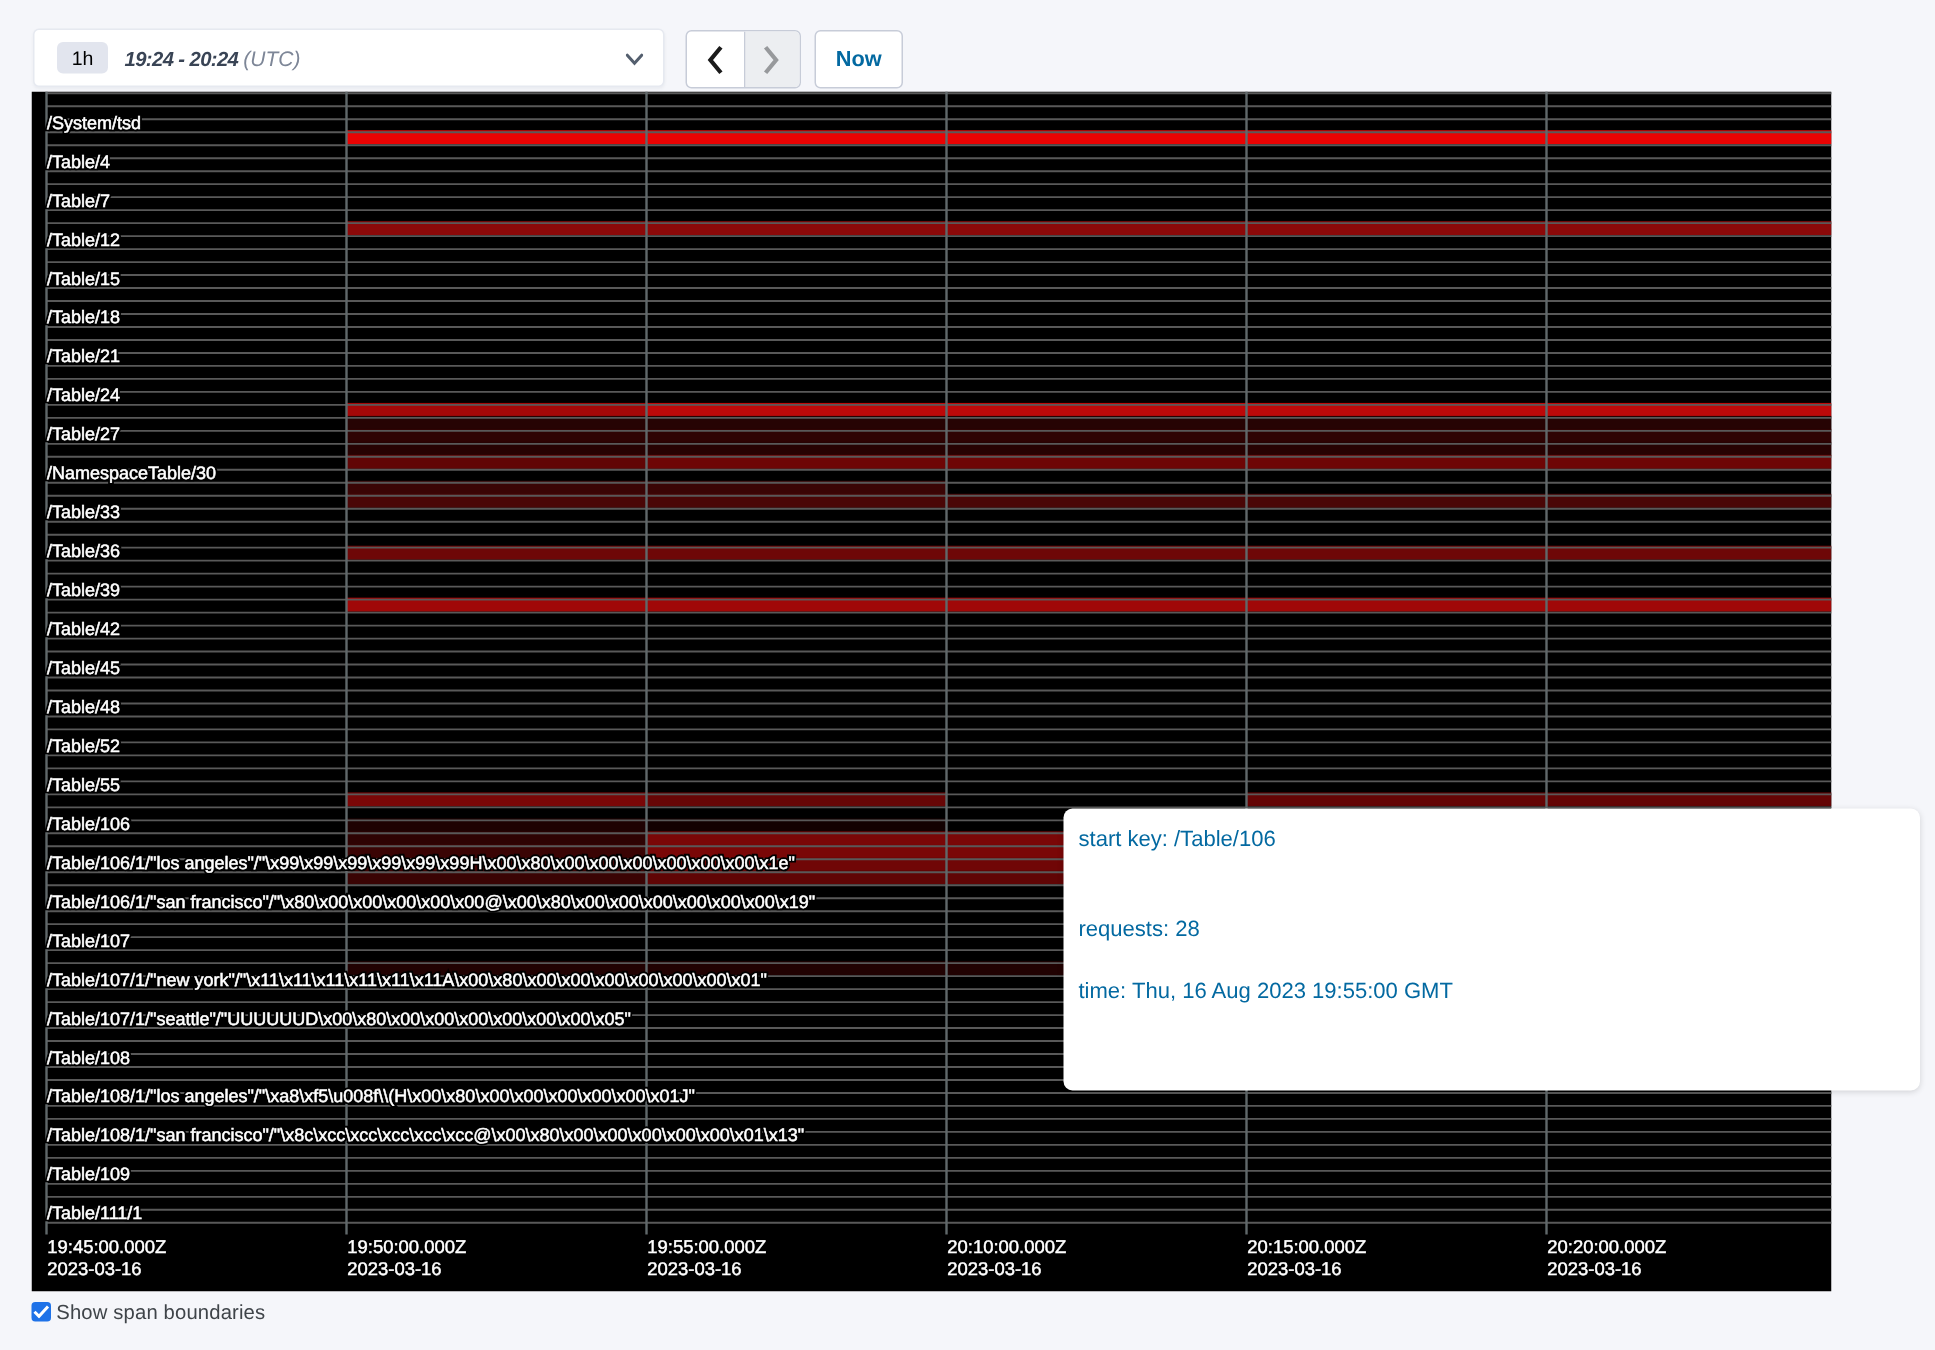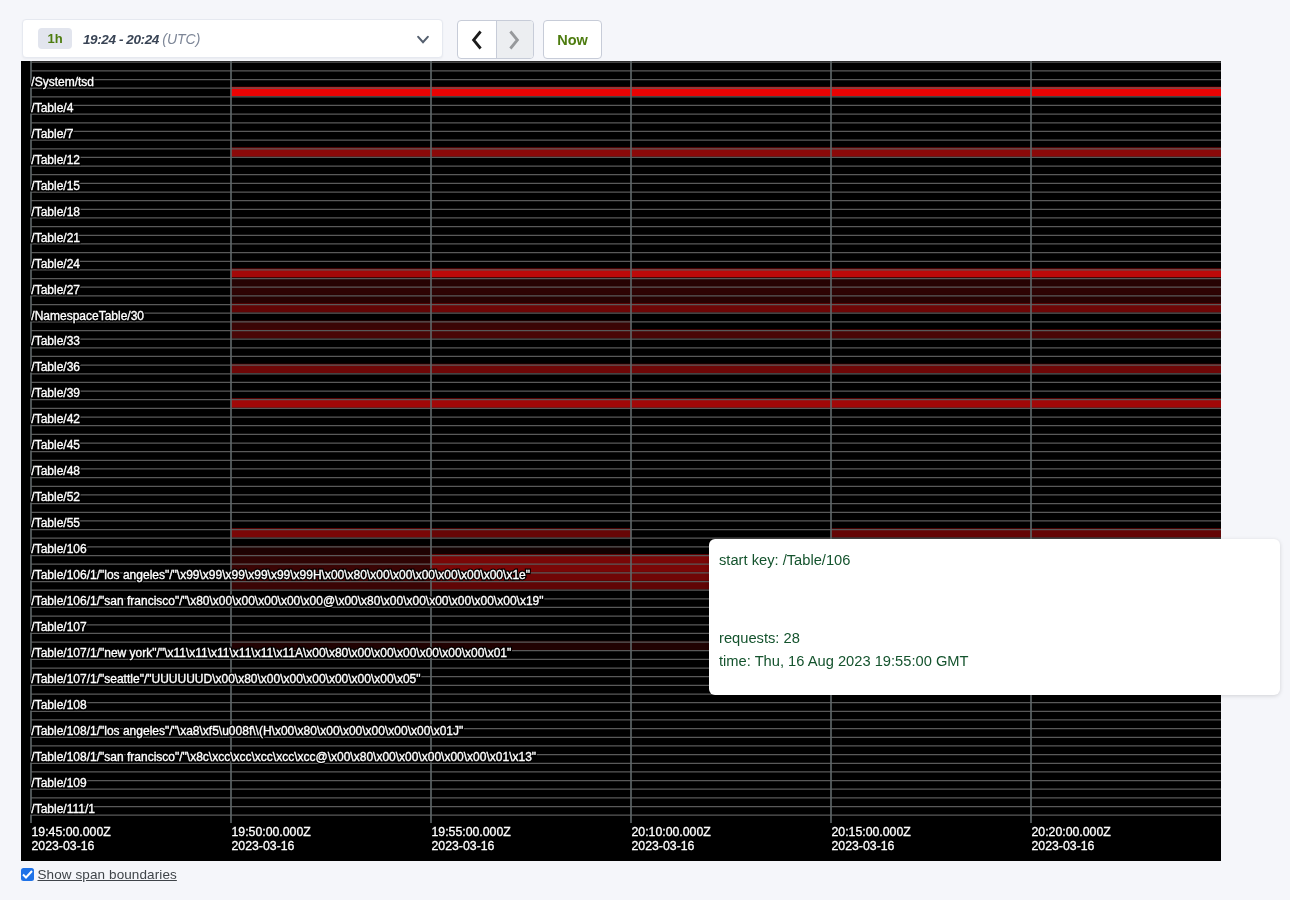--- a/index.html
+++ b/index.html
@@ -2,39 +2,39 @@
 <html><head>
 <meta charset="utf-8">
 <style>
   * { margin:0; padding:0; box-sizing:border-box; }
   html,body { width:1290px; height:900px; background:#f5f6fa; font-family:"Liberation Sans",sans-serif; overflow:hidden; }
   .wrap { position:relative; width:1290px; height:900px; }
   .timebox { position:absolute; left:22px; top:19px; width:421px; height:39px; background:#fff;
     border:1px solid #e6e9f0; border-radius:4px; box-shadow:0 1px 2px rgba(50,60,90,.06);
     display:flex; align-items:center; }
   .badge { margin-left:15px; width:34px; height:21px; background:#e2e5ee; border-radius:4px;
-    color:#4d7c0f; font-size:13px; font-weight:bold; display:flex; align-items:center; justify-content:center; }
+    color:#000000; font-size:13px; font-weight:normal; display:flex; align-items:center; justify-content:center; }
   .trange { margin-left:11px; font-size:13.5px; letter-spacing:-.4px; font-weight:bold; color:#394455;font-style:italic; }
   .trange span.utc { font-weight:normal; letter-spacing:0; color:#7d8697; font-size:14px; }
   .caret { position:absolute; right:13px; top:15px; }
   .navgroup { position:absolute; left:457px; top:20px; width:77px; height:39px; border:1px solid #c7ccd8;
     border-radius:4px; background:#fff; display:flex; }
   .navbtn { width:50%; height:100%; display:flex; align-items:center; justify-content:center; }
   .navbtn.dis { background:#eceef1; border-left:1px solid #c7ccd8; border-radius:0 3px 3px 0; }
   .nowbtn { position:absolute; left:543px; top:20px; width:59px; height:39px; border:1px solid #c7ccd8;
-    border-radius:4px; background:#fff; color:#4d7c0f; font-size:14.5px; font-weight:bold;
+    border-radius:4px; background:#fff; color:#0369a1; font-size:14.5px; font-weight:bold;
     display:flex; align-items:center; justify-content:center; }
   .canvas { position:absolute; filter:opacity(0.999); left:21px; top:61px; width:1200px; height:568px; }
-  .tooltip { position:absolute; left:709px; top:539px; width:571px; height:156px; background:#fff;
-    border-radius:6px; box-shadow:0 1px 4px rgba(0,0,0,.15); color:#14532d; font-size:14.7px; }
+  .tooltip { position:absolute; left:709px; top:539px; width:571px; height:188px; background:#fff;
+    border-radius:6px; box-shadow:0 1px 4px rgba(0,0,0,.15); color:#0369a1; font-size:14.7px; }
   .tooltip div { position:absolute; left:10px; white-space:nowrap; }
   .cbrow { position:absolute; left:21px; top:867px; display:flex; align-items:center; }
   .cbx { width:12.5px; height:12.5px; background:#1e72e8; border-radius:2.5px; position:relative; }
   .cbx svg { position:absolute; left:1px; top:2px; }
-  .cbl { margin-left:4px; font-size:13.5px; color:#3f4449; letter-spacing:.1px;text-decoration:underline; }
+  .cbl { margin-left:4px; font-size:13.5px; color:#3f4449; letter-spacing:.1px; }
 </style>
 </head>
 <body>
 <div class="wrap">
   <div class="timebox">
     <div class="badge">1h</div>
     <div class="trange">19:24 - 20:24 <span class="utc">(UTC)</span></div>
     <svg class="caret" width="12" height="10" viewBox="0 0 12 10">
         <path d="M1.2 1.8 L6 7.2 L10.8 1.8" stroke="#545f6e" stroke-width="2" fill="none" stroke-linecap="round"></path>
       </svg>
@@ -157,21 +157,21 @@
 <text x="610.5" y="789.0">2023-03-16</text>
 <text x="810.5" y="774.5">20:15:00.000Z</text>
 <text x="810.5" y="789.0">2023-03-16</text>
 <text x="1010.5" y="774.5">20:20:00.000Z</text>
 <text x="1010.5" y="789.0">2023-03-16</text>
 </g>
 </svg>
     </div>
   <div class="tooltip">
     <div style="top:13px">start key: /Table/106</div>
-    <div style="top:91px">requests: 28</div>
+    <div style="top:73px">requests: 28</div>
     <div style="top:114px">time: Thu, 16 Aug 2023 19:55:00 GMT</div>
   </div>
   <div class="cbrow">
     <div class="cbx">
         <svg width="11" height="9" viewBox="0 0 11 9">
           <path d="M1 4.5 L4 7.5 L10 1" stroke="#fff" stroke-width="2" fill="none"></path>
         </svg>
       </div>
     <div class="cbl">Show span boundaries</div>
   </div>

